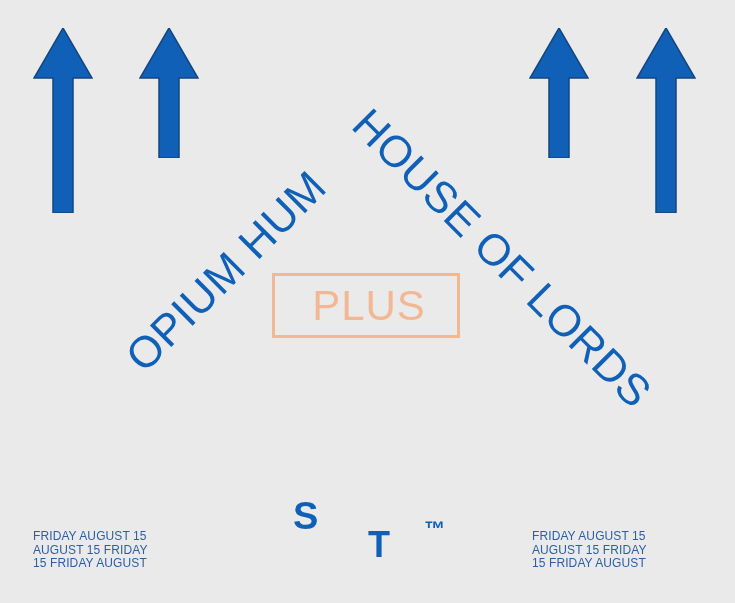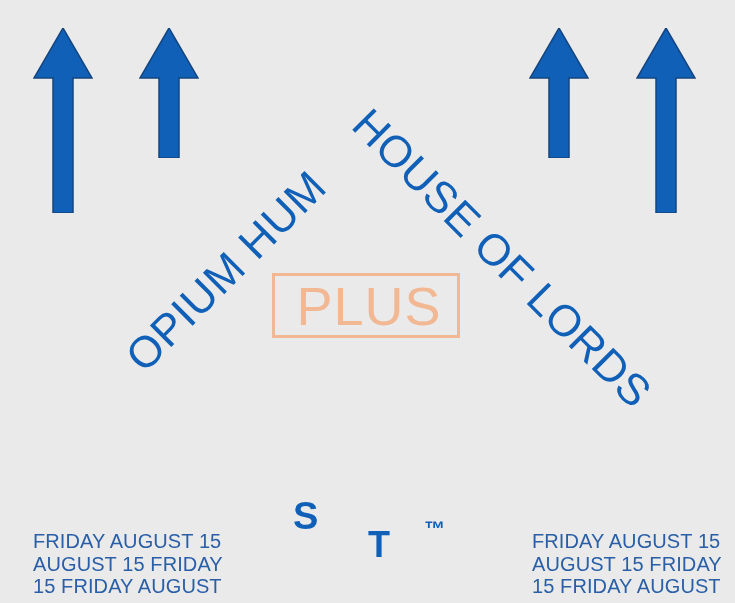--- a/index.html
+++ b/index.html
@@ -47,21 +47,21 @@
     width: 188px;
     height: 65px;
     box-sizing: border-box;
     border: 3px solid #f2b894;
     display: flex;
     align-items: center;
     justify-content: center;
   }
   #plus-badge .plus-text {
     color: #f2b894;
-    font-size: 54px;
+    font-size: 42px;
     font-weight: 400;
     letter-spacing: 1px;
     line-height: 1;
     margin-left: 6px;
   }
 
   
   #headliner {
     position: absolute;
     left: 130px;
@@ -83,21 +83,21 @@
     white-space: nowrap;
   }
   #glyph-s  { left: 293px; top: 497px; font-size: 38px; }
   #glyph-t  { left: 368px; top: 527px; font-size: 36px; }
   #glyph-tm { left: 424px; top: 518px; font-size: 21px; }
 
   
   .date-block {
     position: absolute;
     color: #2a5fa8;
-    font-size: 20px;
+    font-size: 12px;
     font-weight: normal;
     line-height: 1.13;
     white-space: nowrap;
     letter-spacing: 0.1px;
   }
   #date-block-left  { left: 33px;  top: 530px; }
   #date-block-right { left: 532px; top: 530px; }
   .date-line { display: block; }
 </style>
 </head>

